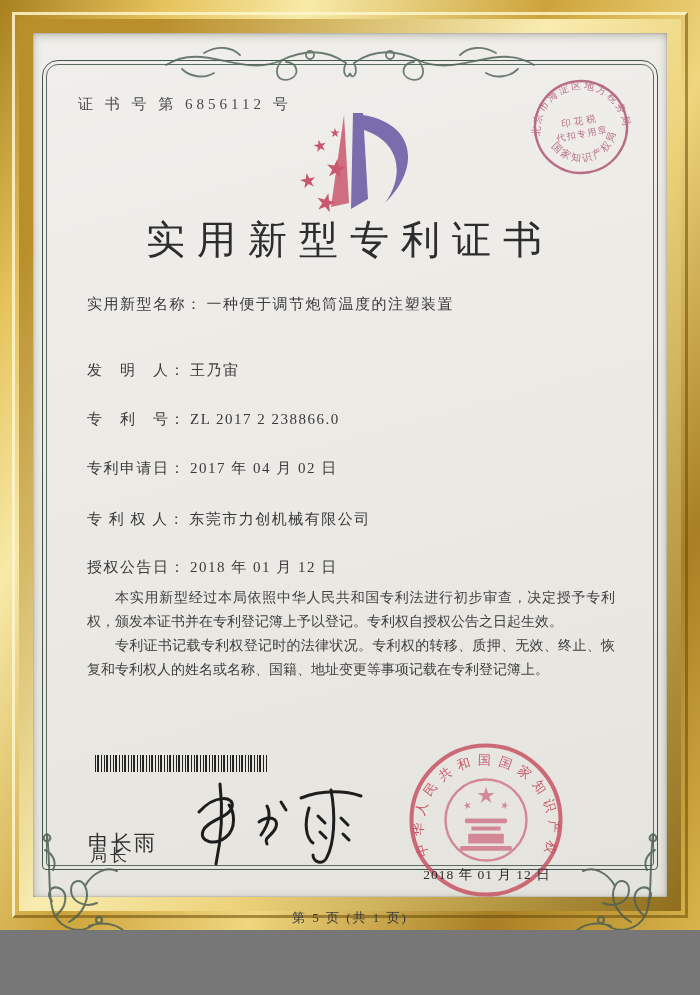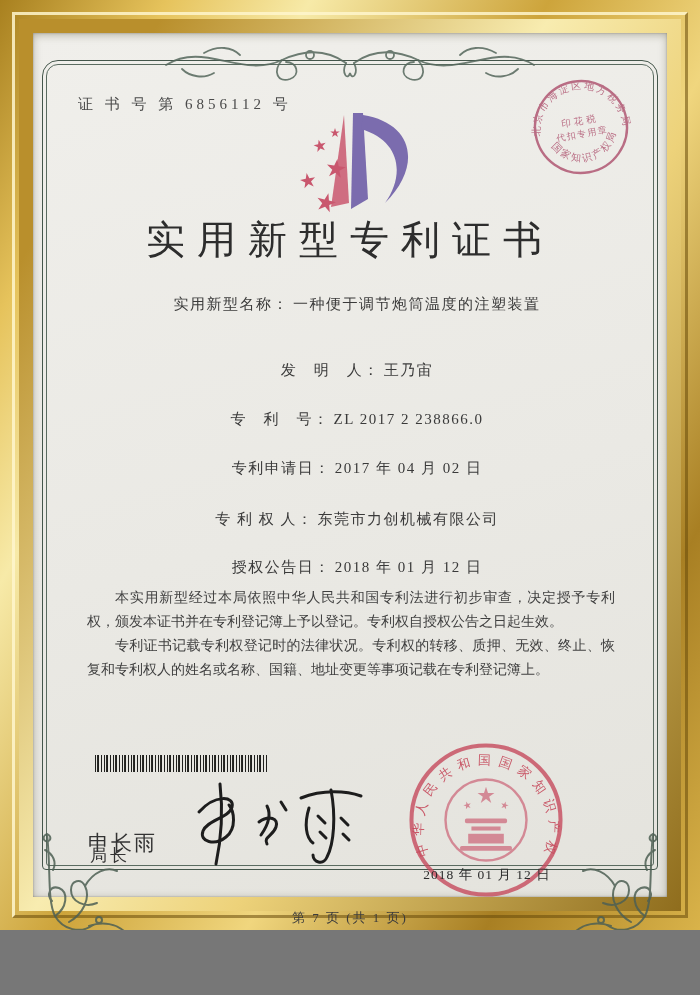--- a/index.html
+++ b/index.html
@@ -19,21 +19,21 @@
   .inner-border{position:absolute;left:9px;right:9px;top:27px;bottom:27px;
     border:1.6px solid #44564b;border-radius:16px 16px 4px 4px;}
   .inner-border::after{content:"";position:absolute;inset:3px;
     border:1px solid #5a6b60;border-radius:12px 12px 3px 3px;}
   .orn{position:absolute;opacity:.85;}
   
   .cert-no{position:absolute;left:45px;top:62px;font-size:15px;letter-spacing:4px;color:#4a4a4a;}
   .title{position:absolute;left:0;right:0;top:180px;text-align:center;
     font-size:39px;letter-spacing:12px;color:#2d2d2d;font-weight:500;}
   .frow{position:absolute;left:54px;right:40px;font-size:15px;color:#3a3a3a;
-    letter-spacing:1.5px;white-space:nowrap;text-align:center;}
+    letter-spacing:1.5px;white-space:nowrap;}
   .frow .val{margin-left:4px;}
   .paras{position:absolute;left:54px;right:52px;top:553px;font-size:14px;
     line-height:24px;color:#3f3f3f;text-align:justify;}
   .paras p{margin:0;text-indent:2em;}
   .barcode{position:absolute;left:62px;top:722px;width:172px;height:17px;
     background:
       repeating-linear-gradient(90deg,#20201e 0 1px,transparent 1px 3px),
       repeating-linear-gradient(90deg,transparent 0 2px,#2a2a26 2px 4px,transparent 4px 9px);}
   .officer-title{position:absolute;left:57px;top:763px;font-size:17px;letter-spacing:3px;color:#333;margin-top:48px;}
   .officer-name{position:absolute;left:55px;top:796px;font-size:21px;letter-spacing:2px;color:#333;}
@@ -194,15 +194,15 @@
         <path transform="translate(77,82) scale(5) rotate(-15)" d="M0,-1 L0.225,-0.31 0.95,-0.31 0.36,0.12 0.59,0.81 0,0.38 -0.59,0.81 -0.36,0.12 -0.95,-0.31 -0.225,-0.31 Z"></path>
         <path transform="translate(123,82) scale(5) rotate(15)" d="M0,-1 L0.225,-0.31 0.95,-0.31 0.36,0.12 0.59,0.81 0,0.38 -0.59,0.81 -0.36,0.12 -0.95,-0.31 -0.225,-0.31 Z"></path>
         <rect x="74" y="98" width="52" height="6" rx="2"></rect>
         <rect x="82" y="108" width="36" height="5"></rect>
         <rect x="78" y="117" width="44" height="12"></rect>
         <rect x="68" y="132" width="64" height="6" rx="2"></rect>
       </g>
     </svg>
     <div class="seal-date">2018 年 01 月 12 日</div>
 
-    <div class="footer">第 7 页 (共 1 页)</div>
+    <div class="footer">第 5 页 (共 1 页)</div>
   </div>
 </div>
 
 </body></html>

